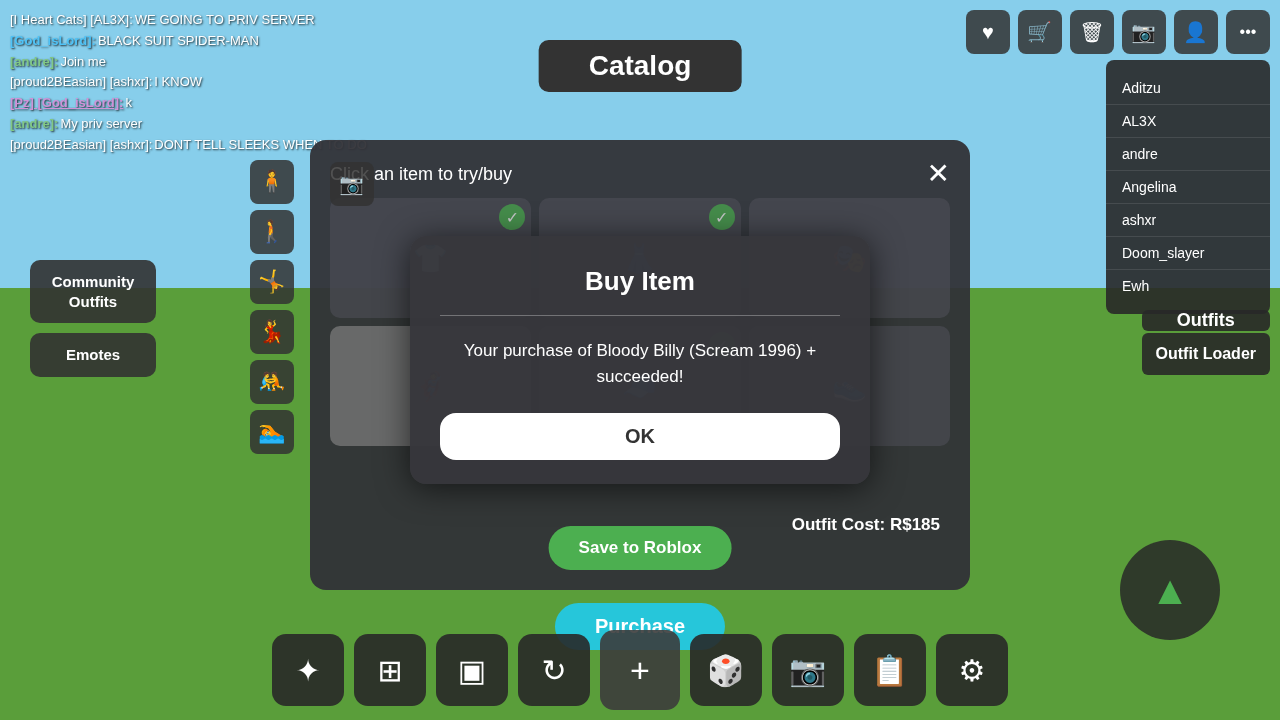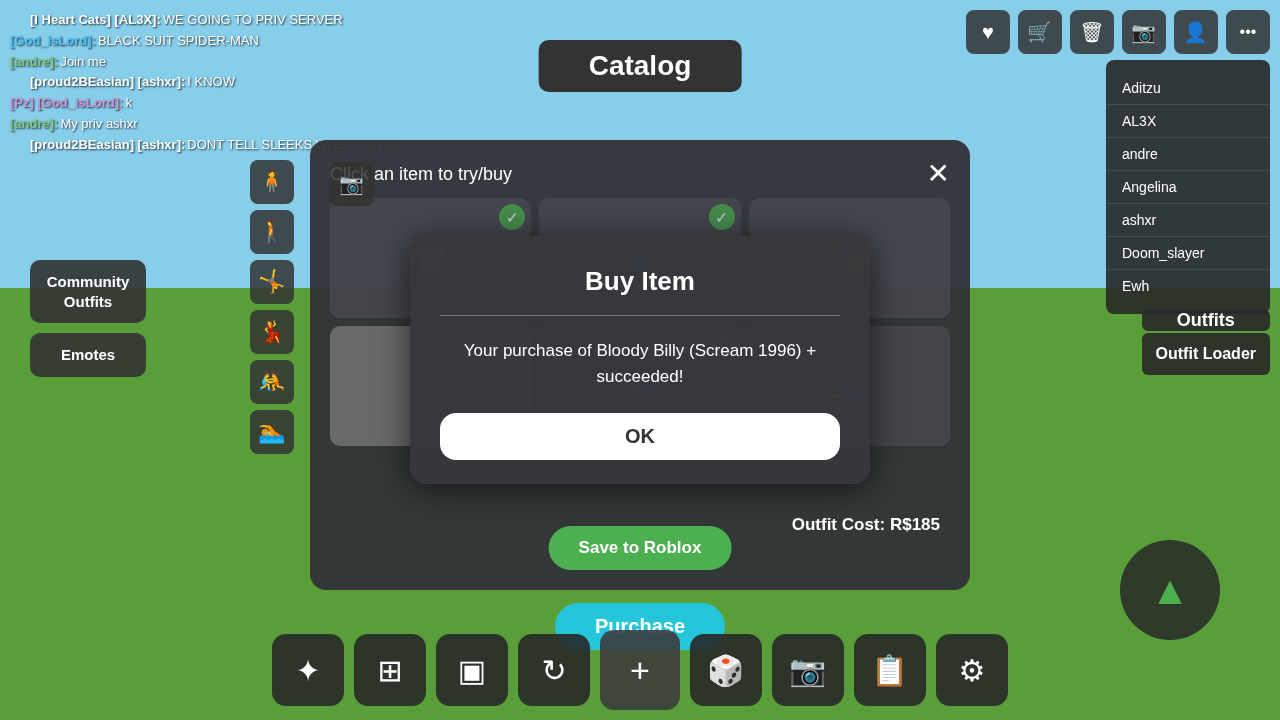--- a/index.html
+++ b/index.html
@@ -24,24 +24,24 @@
     .chat-area {
       position: absolute;
       top: 10px;
       left: 10px;
       z-index: 10;
       font-size: 13px;
       line-height: 1.6;
       text-shadow: 1px 1px 2px rgba(0,0,0,0.8);
     }
     .chat-line { display: flex; flex-wrap: wrap; gap: 2px; }
-    .chat-name-white { color: #fff; font-weight: bold; margin-left: 20px; }
+    .chat-name-white { color: #fff; font-weight: normal; }
     .chat-name-blue { color: #4fc3f7; font-weight: bold; }
     .chat-name-green { color: #81c784; font-weight: bold; }
-    .chat-name-purple { color: #ce93d8; font-weight: bold; }
+    .chat-name-purple { color: #ce93d8; font-weight: bold; text-decoration: underline; }
     .chat-msg { color: #fff; }
 
     
     .catalog-btn {
       position: absolute;
       top: 40px;
       left: 50%;
       transform: translateX(-50%);
       background: #333;
       color: #fff;
@@ -108,21 +108,21 @@
     }
     .community-btn {
       background: rgba(50,50,50,0.9);
       color: #fff;
       font-size: 15px;
       font-weight: bold;
       padding: 12px 16px;
       border-radius: 10px;
       text-align: center;
       cursor: pointer;
-      width: 116px;
+      width: 126px;
       line-height: 1.3;
       border: none;
     }
 
     
     .left-icons {
       position: absolute;
       top: 160px;
       left: 250px;
       z-index: 10;
@@ -365,21 +365,21 @@
   <div class="chat-line">
     <span class="chat-name-white">[proud2BEasian] [ashxr]:</span>
     <span class="chat-msg">I KNOW</span>
   </div>
   <div class="chat-line">
     <span class="chat-name-purple">[Pz] [God_isLord]:</span>
     <span class="chat-msg">k</span>
   </div>
   <div class="chat-line">
     <span class="chat-name-green">[andre]:</span>
-    <span class="chat-msg">My priv ashxr</span>
+    <span class="chat-msg">My priv server</span>
   </div>
   <div class="chat-line">
     <span class="chat-name-white">[proud2BEasian] [ashxr]:</span>
     <span class="chat-msg">DONT TELL SLEEKS WHEN TO DO</span>
   </div>
 </div>
 
 <button class="catalog-btn">Catalog</button>
 
 <div class="top-right-icons">

